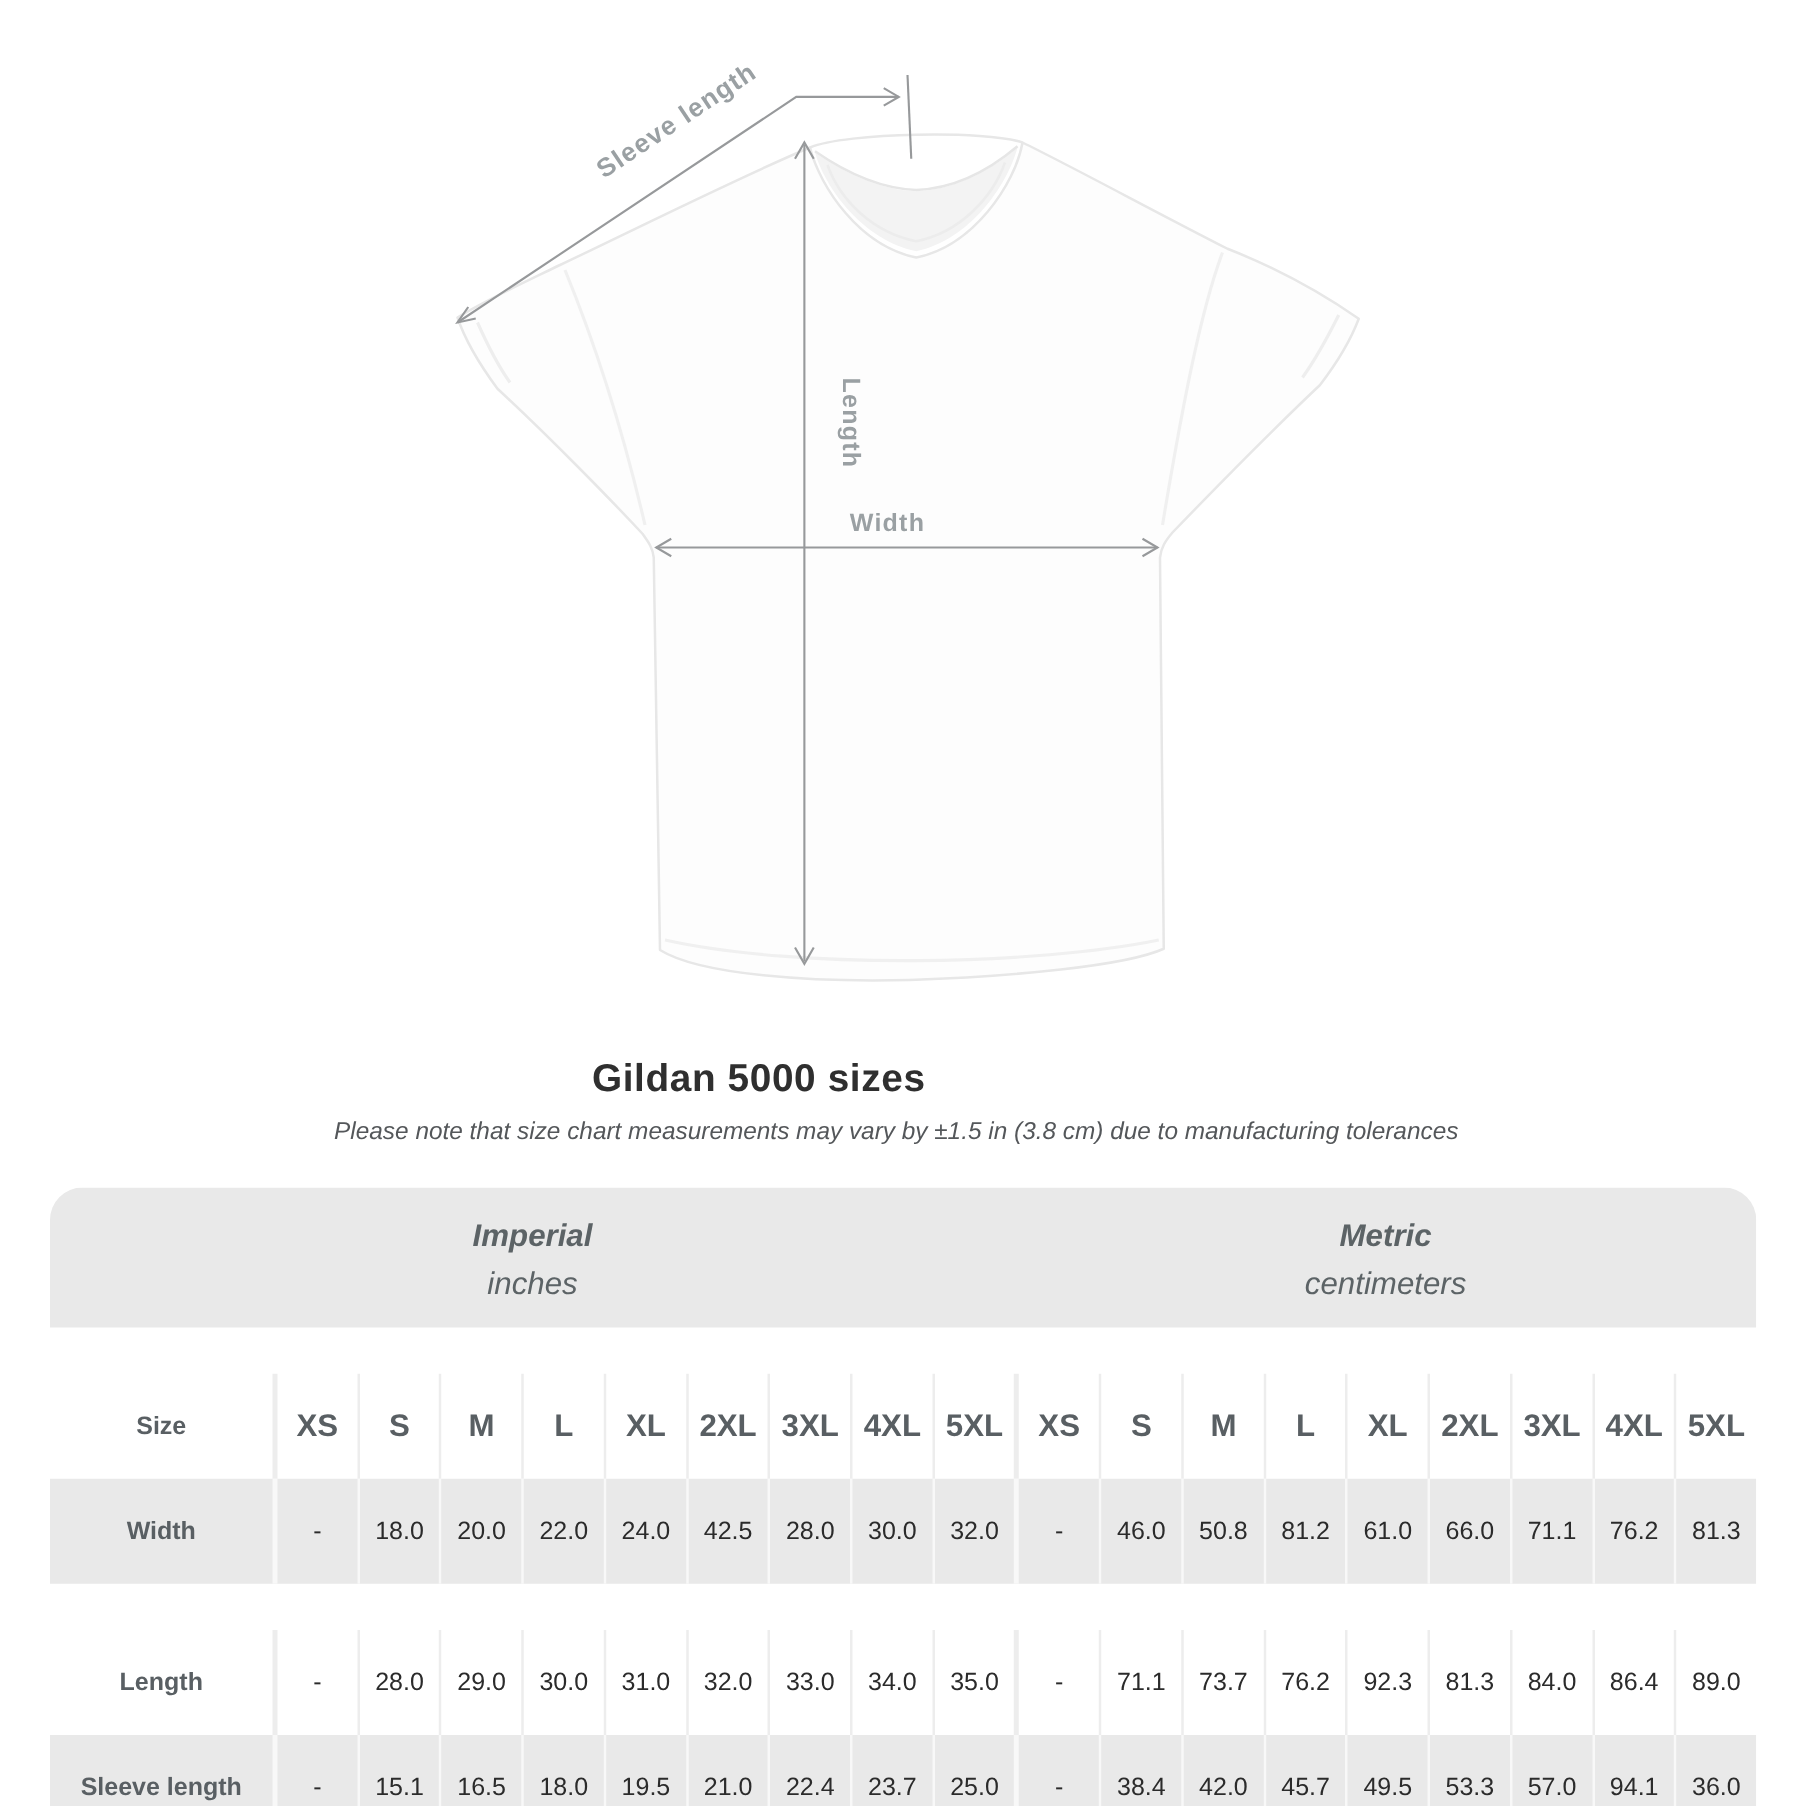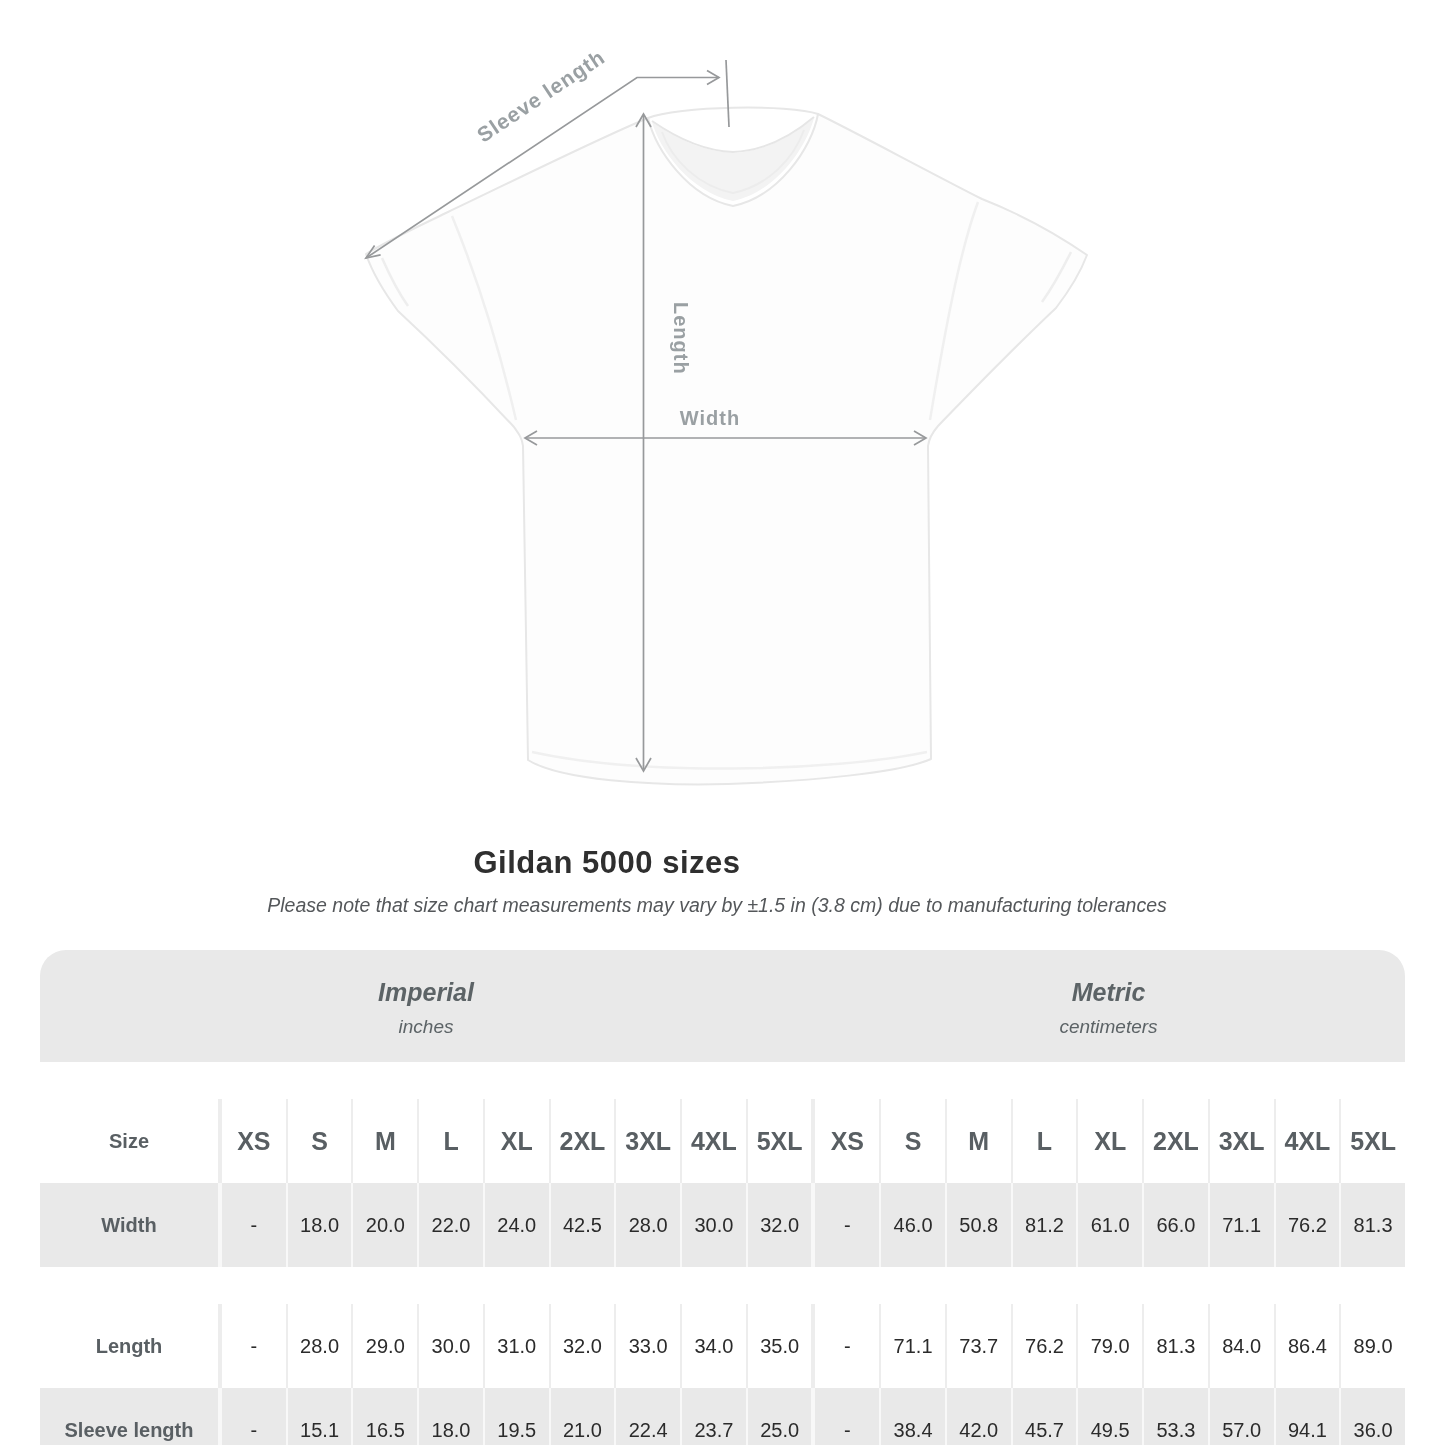--- a/index.html
+++ b/index.html
@@ -22,21 +22,21 @@
   .table{
     position:absolute;left:40px;top:950px;width:1365px;height:566px;
     border-radius:26px;overflow:hidden;background:#ffffff;
   }
   .band{height:112px;background:#e9e9e9;display:flex;}
   .unit{display:flex;flex-direction:column;align-items:center;justify-content:center;
         gap:9px;color:#5c6366;padding-top:4px;}
   .unit-imp{width:772px;}
   .unit-met{width:593px;}
   .unit-label{font-size:25px;font-weight:bold;font-style:italic;}
-  .unit-sub{font-size:19px;font-style:italic;text-align:center;}
+  .unit-sub{font-size:25px;font-style:italic;text-align:center;}
   .row{display:flex;height:84px;}
   .cell{flex:1;display:flex;align-items:center;justify-content:center;min-width:0;}
   .lbl{flex:0 0 178px;font-weight:bold;font-size:20px;color:#595f63;}
   .hdr{font-weight:bold;font-size:25px;color:#595f63;}
   .val{font-size:20px;color:#2b2b2b;}
   .r-white{background:#ffffff;margin-top:37px;}
   .r-gray{background:#e9e9e9;}
   .r-white .cell{border-right:2px solid #ededed;}
   .r-gray  .cell{border-right:2px solid #f8f8f8;}
   .cell.wide{border-right-width:4px;}
@@ -179,21 +179,21 @@
     <div class="cell val">30.0</div>
     <div class="cell val">31.0</div>
     <div class="cell val">32.0</div>
     <div class="cell val">33.0</div>
     <div class="cell val">34.0</div>
     <div class="cell val wide">35.0</div>
     <div class="cell val">-</div>
     <div class="cell val">71.1</div>
     <div class="cell val">73.7</div>
     <div class="cell val">76.2</div>
-    <div class="cell val">79.0</div>
+    <div class="cell val">92.3</div>
     <div class="cell val">81.3</div>
     <div class="cell val">84.0</div>
     <div class="cell val">86.4</div>
     <div class="cell val last">89.0</div>
   </div>
 
   <div class="row r-gray">
     <div class="cell lbl wide">Sleeve length</div>
     <div class="cell val">-</div>
     <div class="cell val">15.1</div>

